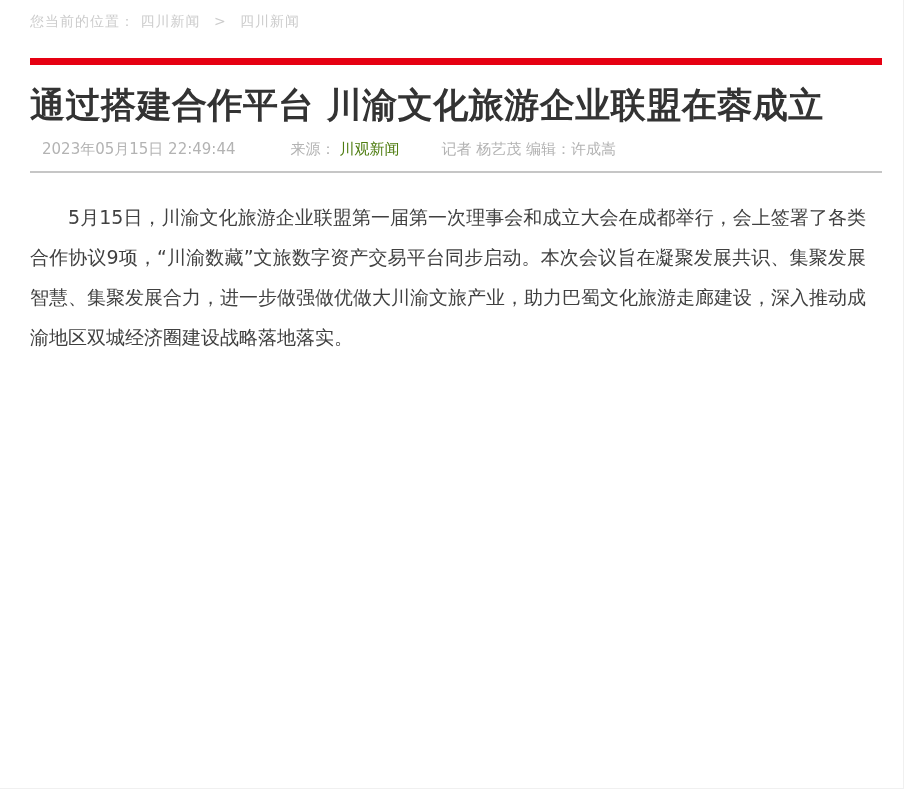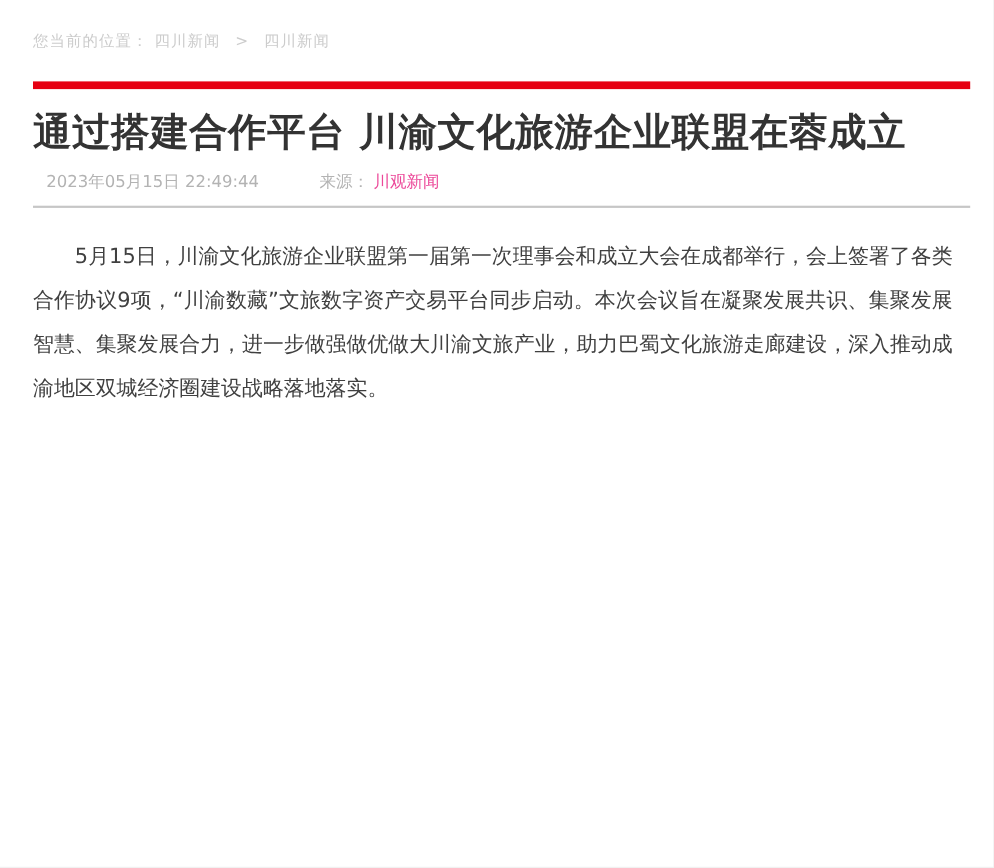--- a/index.html
+++ b/index.html
@@ -6,21 +6,21 @@
     margin: 0;
     padding: 0;
     background: #ffffff;
     font-family: "DejaVu Sans", "Liberation Sans", sans-serif;
   }
   .page {
     width: 904px;
     height: 789px;
     box-sizing: border-box;
     background: #ffffff;
-    padding: 16px 21px 0 30px;
+    padding: 0 21px 0 30px;
     overflow: hidden;
     border-right: 1px solid #f0f0f0;
     border-bottom: 1px solid #f0f0f0;
   }
   
   .breadcrumb {
     padding-top: 13px;
     font-size: 14px;
     color: #cccccc;
     letter-spacing: 1px;
@@ -55,21 +55,21 @@
     margin-top: 15px;
     font-size: 15px;
     color: #b3b3b3;
     display: flex;
     align-items: center;
     white-space: nowrap;
   }
   .meta .datetime { margin-left: 12px; }
   .meta .source-wrap { margin-left: 55px; }
   .meta .source-name {
-    color: #ec4899;
+    color: #4d7c0f;
     text-decoration: none;
     cursor: pointer;
     margin-left: 4px;
     font-family: Liberation Mono, monospace;
   }
   .meta .reporter { margin-left: 42px; }
   
   .divider {
     margin-top: 12px;
     height: 2px;
@@ -102,20 +102,21 @@
 
   <div class="red-bar"></div>
 
   <h1 class="title">通过搭建合作平台 川渝文化旅游企业联盟在蓉成立</h1>
 
   <div class="meta">
     <span class="datetime">2023年05月15日 22:49:44</span>
     <span class="source-wrap">
       <span>来源：</span><a class="source-name">川观新闻</a>
     </span>
+    <span class="reporter">记者 杨艺茂 编辑：许成嵩</span>
   </div>
 
   <div class="divider"></div>
 
   <div class="article-body">
     <p>5月15日，川渝文化旅游企业联盟第一届第一次理事会和成立大会在成都举行，会上签署了各类合作协议9项，“川渝数藏”文旅数字资产交易平台同步启动。本次会议旨在凝聚发展共识、集聚发展智慧、集聚发展合力，进一步做强做优做大川渝文旅产业，助力巴蜀文化旅游走廊建设，深入推动成渝地区双城经济圈建设战略落地落实。</p>
   </div>
 
 </div>
 

